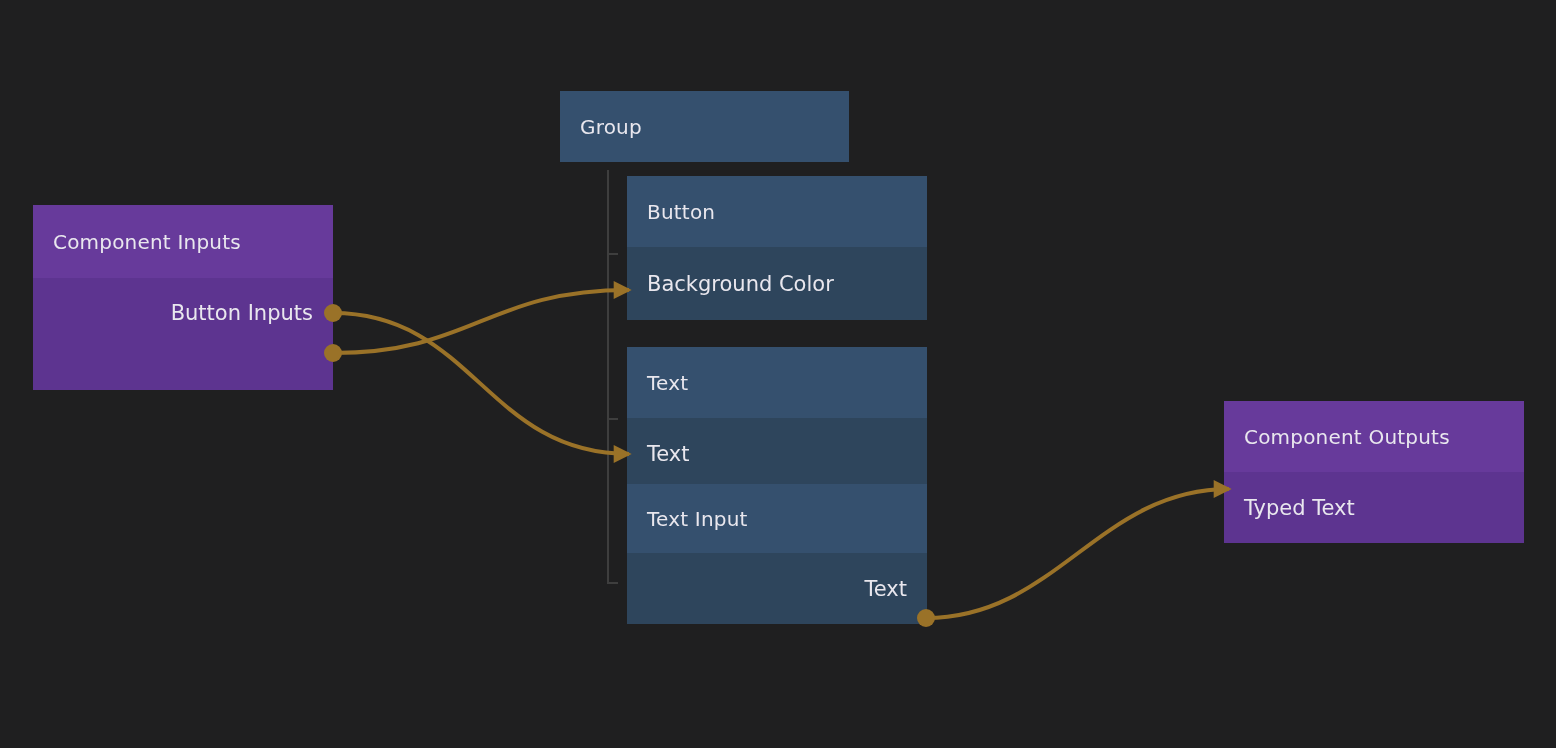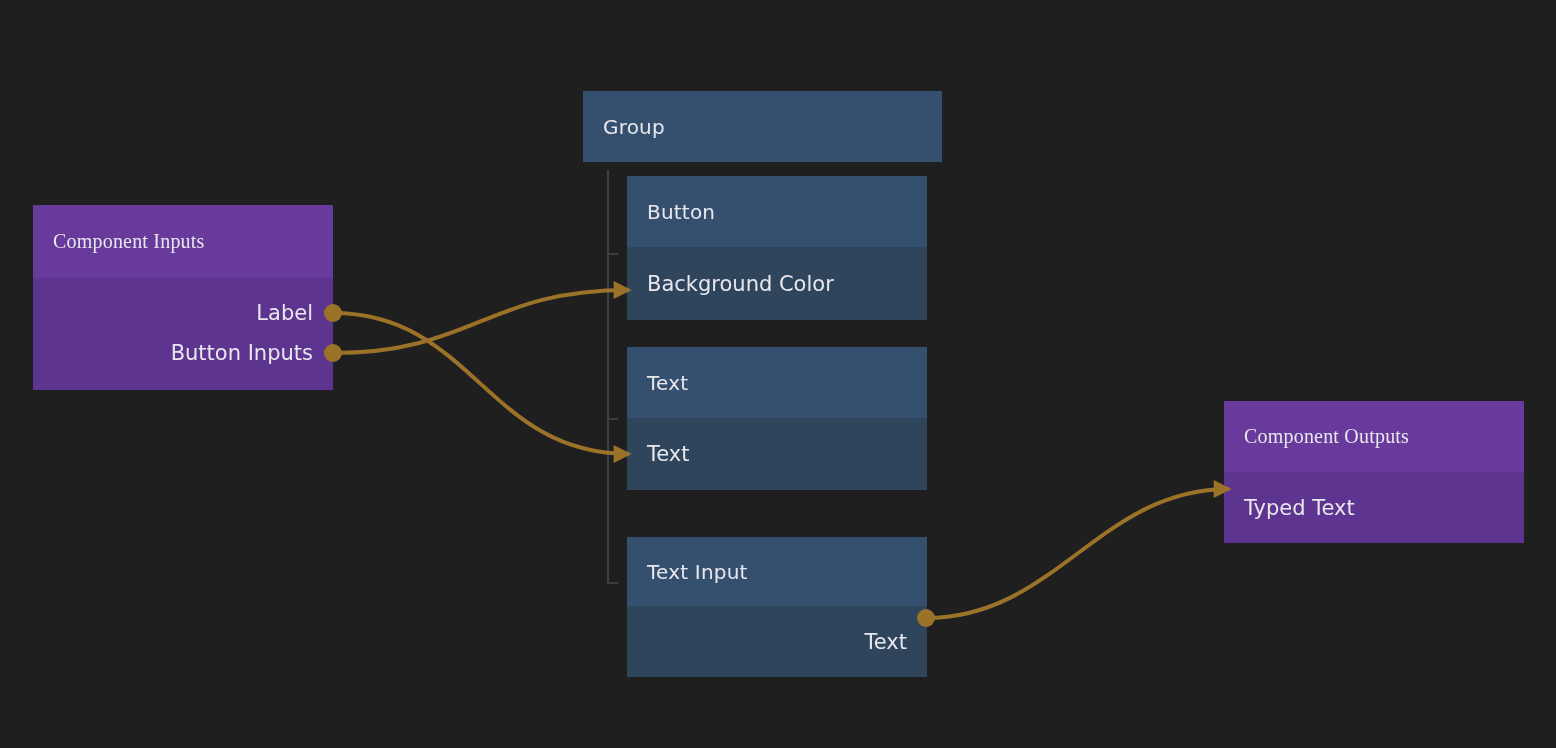--- a/index.html
+++ b/index.html
@@ -23,21 +23,21 @@
   }
   .node{position:absolute;box-sizing:border-box;}
   .node-header{
     display:flex;align-items:center;
     padding:0 20px;
     font-size:20px;
     letter-spacing:0.2px;
     color:var(--text);
     box-sizing:border-box;
   }
-  .purple .node-header{background:var(--node-purple-header);font-family:Liberation Serif, serif;}
+  .purple .node-header{background:var(--node-purple-header);}
   .slate  .node-header{background:var(--node-slate-header);}
   .node-body{box-sizing:border-box;}
   .purple .node-body{background:var(--node-purple-body);}
   .slate  .node-body{background:var(--node-slate-body);}
   .port-row{
     display:flex;align-items:center;
     padding:0 20px;
     font-size:21px;
     color:var(--text);
     box-sizing:border-box;
@@ -60,29 +60,26 @@
   <svg class="wire-layer" width="1556" height="748">
     <path class="tree" d="M608 170 L608 583 L618 583 M608 254 L618 254 M608 419 L618 419"></path>
   </svg>
 
   <div class="node purple" style="left:33px;top:205px;width:300px">
     <div class="node-header" style="height:73px">
       <span>Component Inputs</span>
     </div>
     <div class="node-body" style="height:112px;padding-top:15px">
       <div class="port-row right" style="height:40px">
-        <span>Label</span>
-      </div>
-      <div class="port-row right" style="height:40px">
         <span>Button Inputs</span>
       </div>
     </div>
   </div>
 
-  <div class="node slate" style="left:583px;top:91px;width:359px">
+  <div class="node slate" style="left:560px;top:91px;width:289px">
     <div class="node-header" style="height:71px">
       <span>Group</span>
     </div>
   </div>
 
   <div class="node slate" style="left:627px;top:176px;width:300px">
     <div class="node-header" style="height:71px">
       <span>Button</span>
     </div>
     <div class="node-body">
@@ -96,21 +93,21 @@
     <div class="node-header" style="height:71px">
       <span>Text</span>
     </div>
     <div class="node-body">
       <div class="port-row" style="height:72px">
         <span>Text</span>
       </div>
     </div>
   </div>
 
-  <div class="node slate" style="left:627px;top:537px;width:300px">
+  <div class="node slate" style="left:627px;top:484px;width:300px">
     <div class="node-header" style="height:69px">
       <span>Text Input</span>
     </div>
     <div class="node-body">
       <div class="port-row right" style="height:71px">
         <span>Text</span>
       </div>
     </div>
   </div>
 

